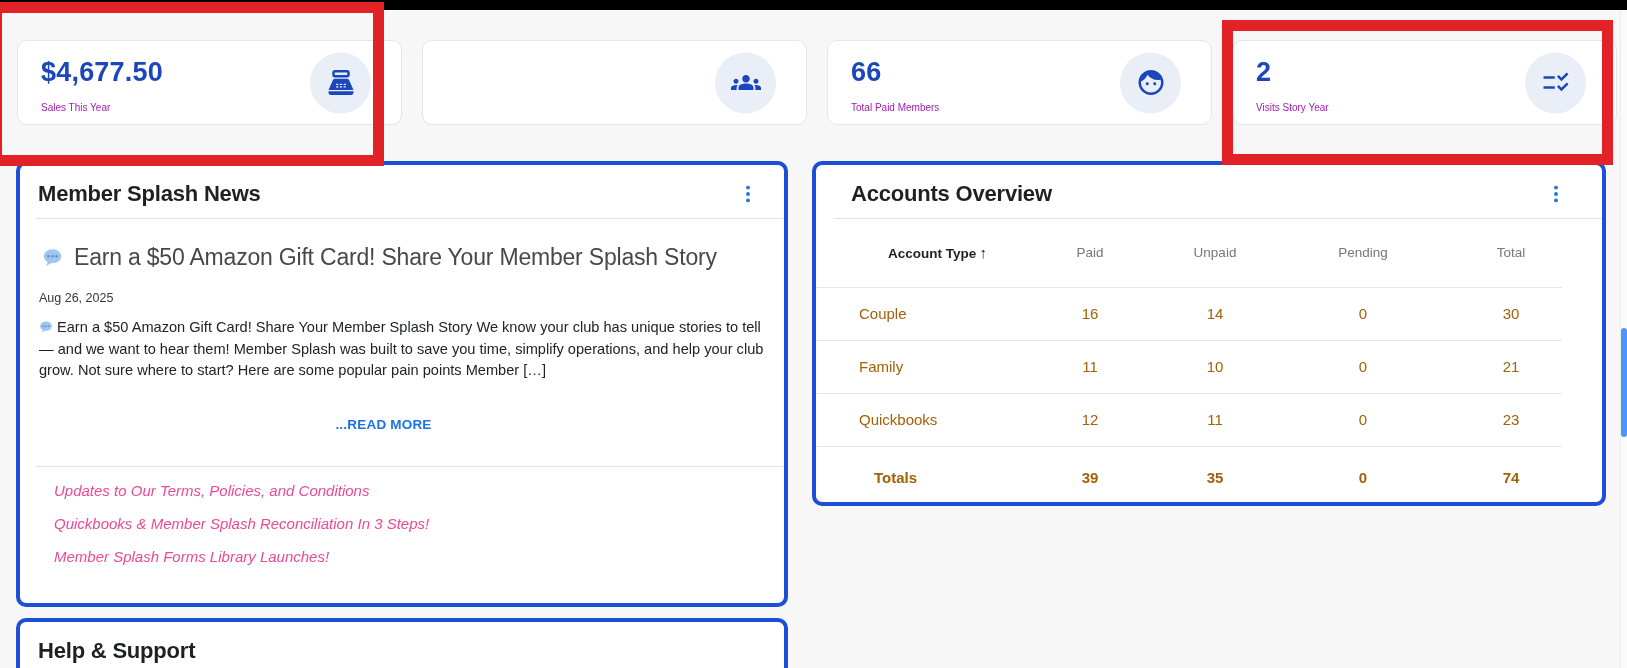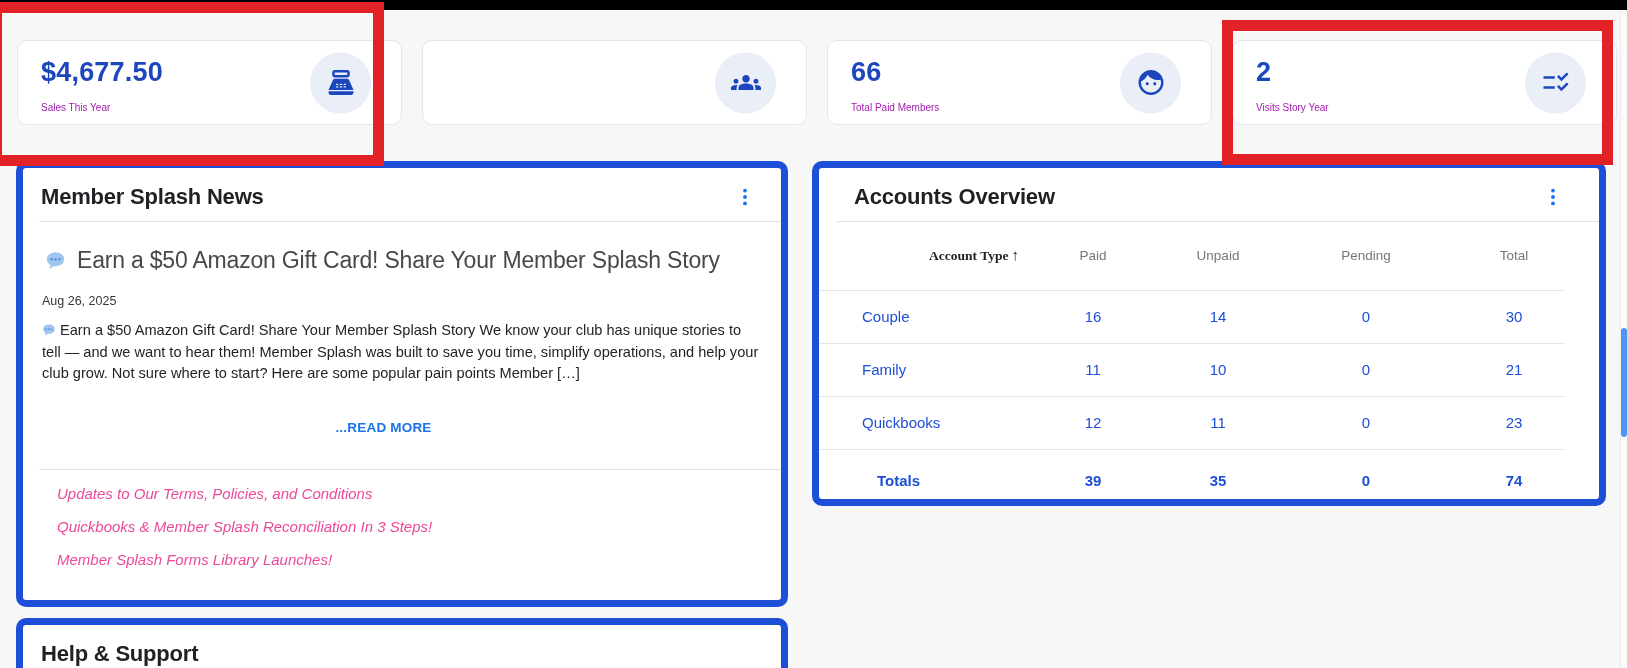--- a/index.html
+++ b/index.html
@@ -26,21 +26,21 @@
   .stat-label { margin-top:14px; font-size:10px; color:#a21caf; }
   .stat-icon-circle {
     position:absolute; right:30px; top:50%; transform:translateY(-50%);
     width:61px; height:61px; border-radius:50%; background:#e9eef7;
     display:flex; align-items:center; justify-content:center;
   }
   .stat-icon-circle svg { width:30px; height:30px; fill:#1b46bc; }
 
   
   .card {
-    position:absolute; background:#fff; border:7px solid #1d4ed8; border-radius:10px; z-index:3;
+    position:absolute; background:#fff; border:4px solid #1d4ed8; border-radius:10px; z-index:3;
   }
   #news-card { left:16px; top:161px; width:772px; height:446px; }
   #accounts-card { left:812px; top:161px; width:794px; height:345px; }
   #help-card { left:16px; top:618px; width:772px; height:80px; }
 
   .card-header { display:flex; justify-content:space-between; align-items:flex-start; padding:16px 24px 11px 18px; }
   #accounts-card .card-header { padding-left:35px; padding-right:34px; }
   .card-title { font-size:22px; font-weight:700; color:#1f2023; letter-spacing:-.2px; }
   .kebab-btn { width:24px; height:24px; border:none; background:none; cursor:pointer; padding:0; margin-top:2px; }
   .kebab-btn svg { width:22px; height:22px; fill:#1a73e8; }
@@ -58,24 +58,24 @@
   .news-divider { border:none; border-top:1px solid #e2e2e3; margin:33px 0 0 16px; }
   .news-links { list-style:none; margin:15px 0 0 34px; }
   .news-links li { margin-bottom:15px; }
   .news-links a { font-size:15px; color:#ec4899; text-decoration:none;font-style:italic; }
 
   
   .accounts-table { width:calc(100% - 46px); border-collapse:collapse; table-layout:fixed; }
   .accounts-table th {
     height:68px; font-weight:400; font-size:13.5px; color:#767779; text-align:center; vertical-align:middle;
   }
-  .accounts-table th.col-type { text-align:right; padding-left:43px; color:#1f2023; font-weight:700;font-family:Liberation Serif, serif; }
+  .accounts-table th.col-type { text-align:center; padding-left:43px; color:#1f2023; font-weight:700; }
   .sort-arrow { font-weight:400; font-size:15px; color:#1f2023; margin-left:3px; }
   .accounts-table td {
-    height:53px; font-size:15px; color:#1d4ed8; text-align:center; vertical-align:middle;
+    height:53px; font-size:15px; color:#a16207; text-align:center; vertical-align:middle;
     border-top:1px solid #e6e6e7;
   }
   .accounts-table td.col-type { text-align:left; padding-left:43px; }
   .accounts-table tr.totals td { font-weight:700; height:62px; }
   .accounts-table tr.totals td.col-type { padding-left:58px; }
 
   
   .annotation { position:absolute; border:11px solid #e32227; z-index:6; pointer-events:none; }
   #red-box-sales { left:-9px; top:2px; width:393px; height:164px; }
   #red-box-visits { left:1222px; top:20px; width:391px; height:145px; }

